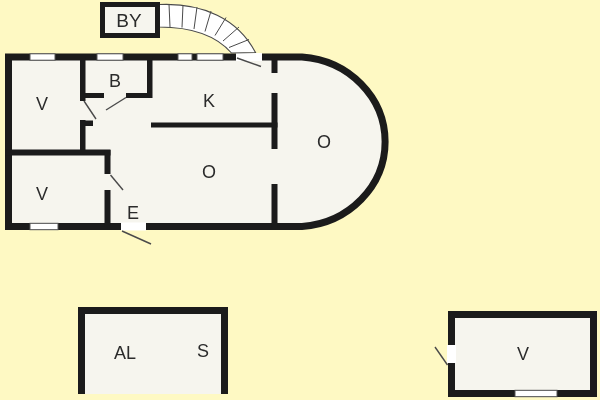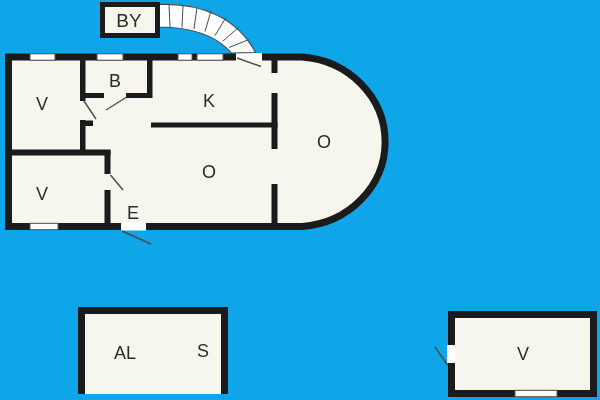--- a/index.html
+++ b/index.html
@@ -6,21 +6,21 @@
   html, body {
     margin: 0;
     padding: 0;
     background: #ffffff;
     font-family: "Liberation Sans", sans-serif;
   }
   .canvas {
     position: relative;
     width: 600px;
     height: 400px;
-    background: #0ea5e9;
+    background: #fef9c3;
     overflow: hidden;
   }
   svg { display: block; }
   text {
     font-family: "Liberation Sans", sans-serif;
     fill: #2b2b2b;
     font-size: 18px;
     text-anchor: middle;
   }
   text.big { font-size: 19px; }

